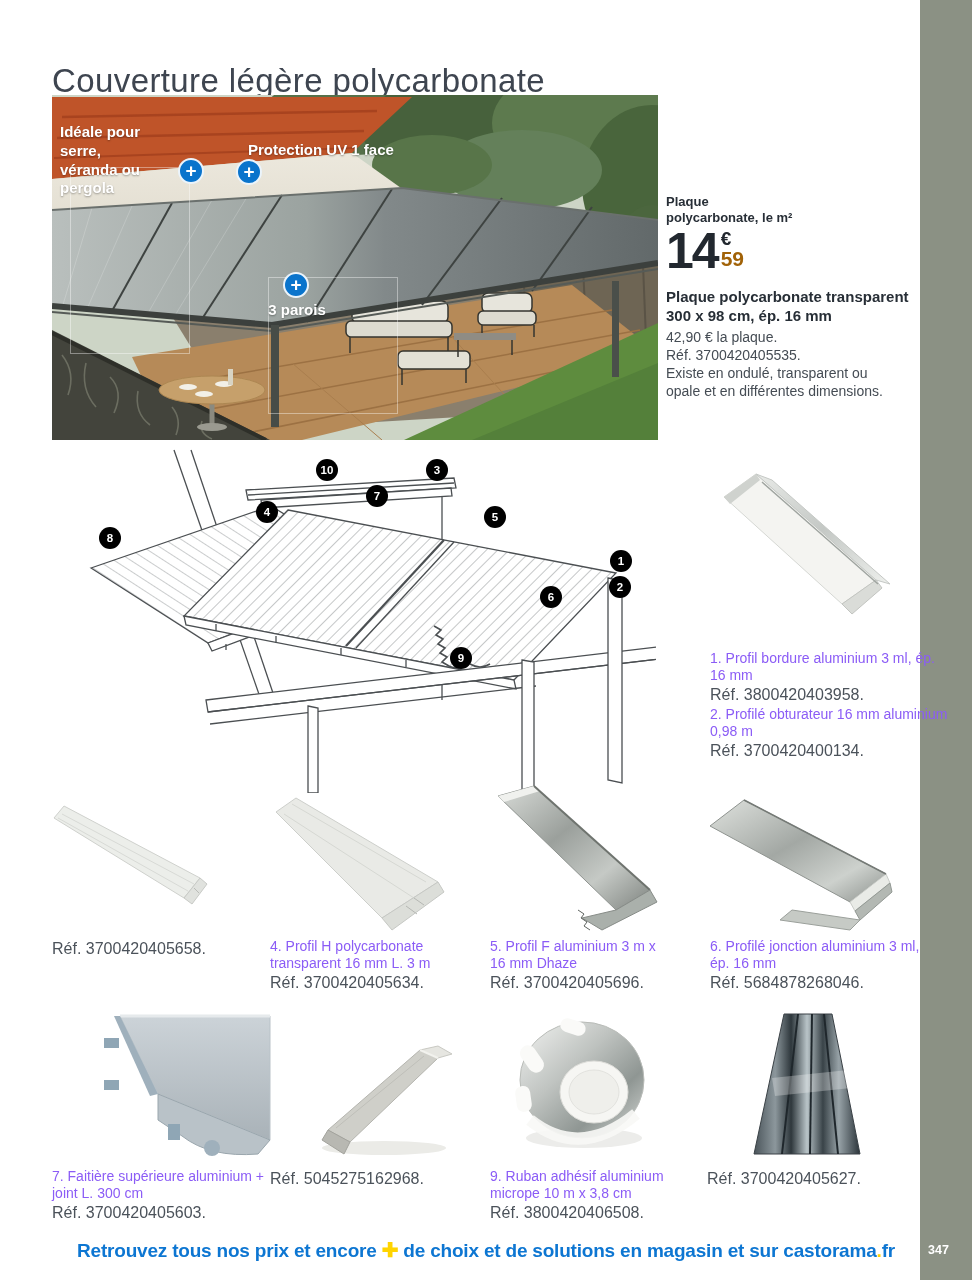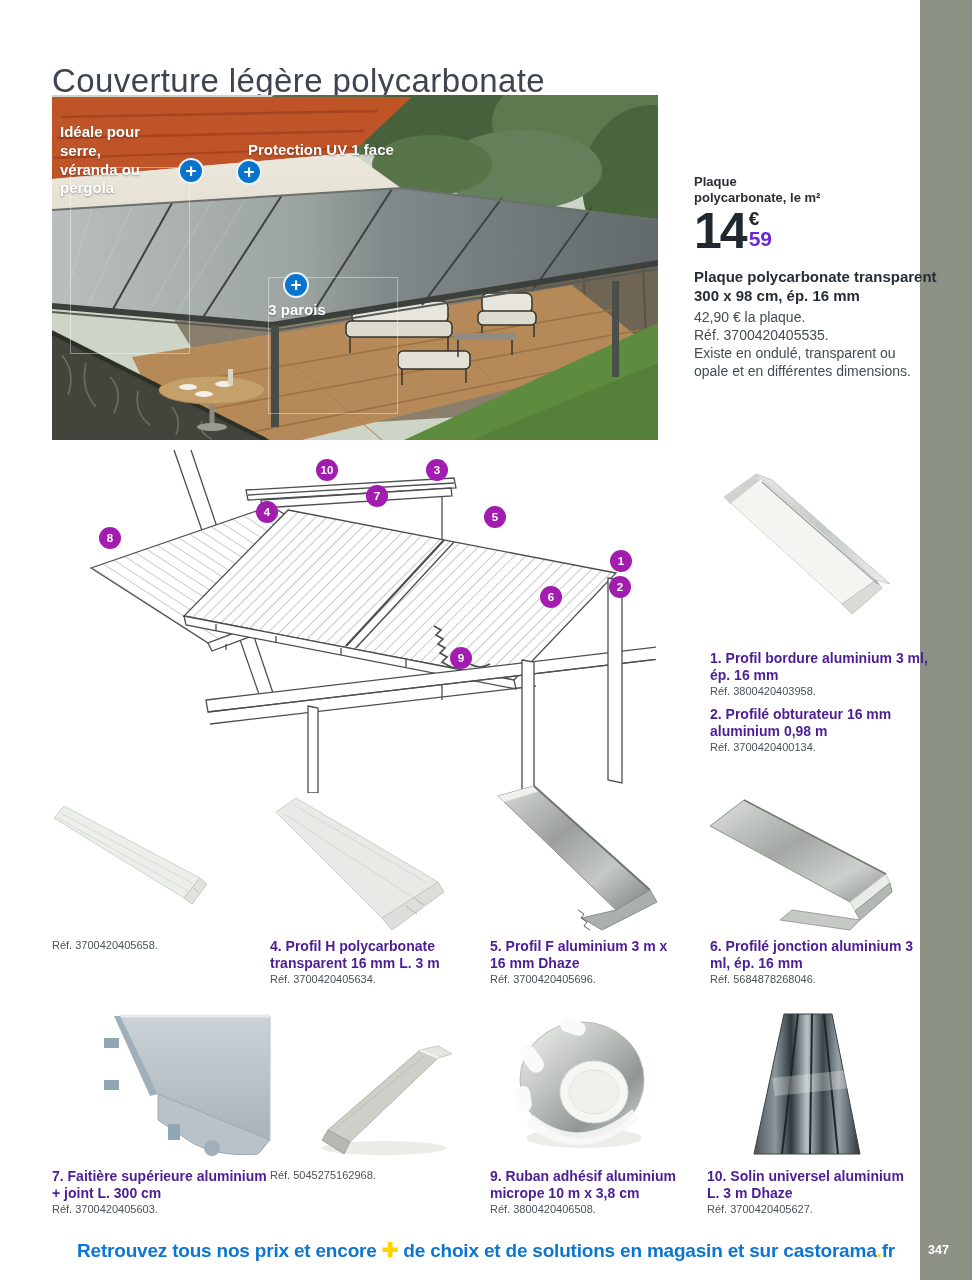--- a/index.html
+++ b/index.html
@@ -18,40 +18,40 @@
   .hero svg{position:absolute;left:0;top:0;}
   .hero-label{position:absolute;color:#fff;font-weight:700;font-size:15px;line-height:1.25;text-shadow:0 1px 2px rgba(0,0,0,.35);}
   .hero-label.right{text-align:left;}
   .plus-badge{
     position:absolute;width:26px;height:26px;border-radius:50%;
     background:#0a74cc;border:2px solid rgba(255,255,255,.92);box-sizing:border-box;
     color:#fff;font-size:19px;font-weight:700;line-height:21px;text-align:center;
   }
   .frame-mark{position:absolute;border:1px solid rgba(255,255,255,.40);}
   
-  .offer{left:666px;top:174px;width:252px;margin-left:28px;}
+  .offer{left:666px;top:194px;width:252px;}
   .offer .kicker{font-size:13px;font-weight:700;color:#272e36;line-height:1.2;}
   .price-row{display:flex;align-items:flex-start;margin-top:4px;}
   .price-int{font-size:50px;font-weight:800;color:#22282f;line-height:.9;letter-spacing:-2px;}
   .price-col{display:flex;flex-direction:column;margin-left:3px;}
   .price-cur{font-size:19px;font-weight:800;color:#22282f;line-height:1;}
-  .price-dec{font-size:21px;font-weight:800;color:#6d28d9;line-height:1;}
+  .price-dec{font-size:21px;font-weight:800;color:#a16207;line-height:1;}
   .offer .name{margin-top:14px;font-size:15px;font-weight:700;color:#272e36;line-height:1.25;}
   .offer .detail{font-size:14px;color:#454c54;line-height:1.3;}
   .offer .detail.first{margin-top:2px;}
   
   .diagram{left:56px;top:448px;width:600px;height:345px;}
   .dbadge{
-    position:absolute;width:22px;height:22px;border-radius:50%;background:#a21caf;
+    position:absolute;width:22px;height:22px;border-radius:50%;background:#000000;
     color:#fff;font-size:11.5px;font-weight:700;line-height:22px;text-align:center;
   }
   
   .ptext{line-height:1.22;}
-  .ptext .pname{font-size:14px;font-weight:700;color:#4c1d95;}
-  .ptext .pref{font-size:11px;color:#4b525a;margin-top:1px;}
+  .ptext .pname{font-size:14px;font-weight:400;color:#8b5cf6;}
+  .ptext .pref{font-size:16px;color:#4b525a;margin-top:1px;}
   
   .footer{left:52px;top:1238px;width:868px;text-align:center;font-size:19px;font-weight:700;color:#0d76d2;letter-spacing:-.2px;}
   .footer .plus{color:#ffd400;font-size:20px;}
   .footer .dot{color:#ffd400;}
 </style>
 </head>
 <body>
 
 <div class="abs side-band"></div>
 <div class="abs pageno">347</div>
@@ -448,19 +448,18 @@
   <div class="pref">Réf. 3700420405603.</div>
 </div>
 <div class="abs ptext" style="left:270px;top:1168px;width:205px;">
   <div class="pref">Réf. 5045275162968.</div>
 </div>
 <div class="abs ptext" style="left:490px;top:1168px;width:205px;">
   <div class="pname">9. Ruban adhésif aluminium micrope 10 m x 3,8 cm</div>
   <div class="pref">Réf. 3800420406508.</div>
 </div>
 <div class="abs ptext" style="left:707px;top:1168px;width:205px;">
-  <div class="pname">10. Solin universel aluminium L. 3 m Dhaze</div>
   <div class="pref">Réf. 3700420405627.</div>
 </div>
 
 <div class="abs footer">
   <span>Retrouvez tous nos prix et encore </span><span class="plus">✚</span><span> de choix et de solutions en magasin et sur </span><span><span>castorama</span><span class="dot">.</span><span>fr</span></span>
 </div>
 
 </body></html>

